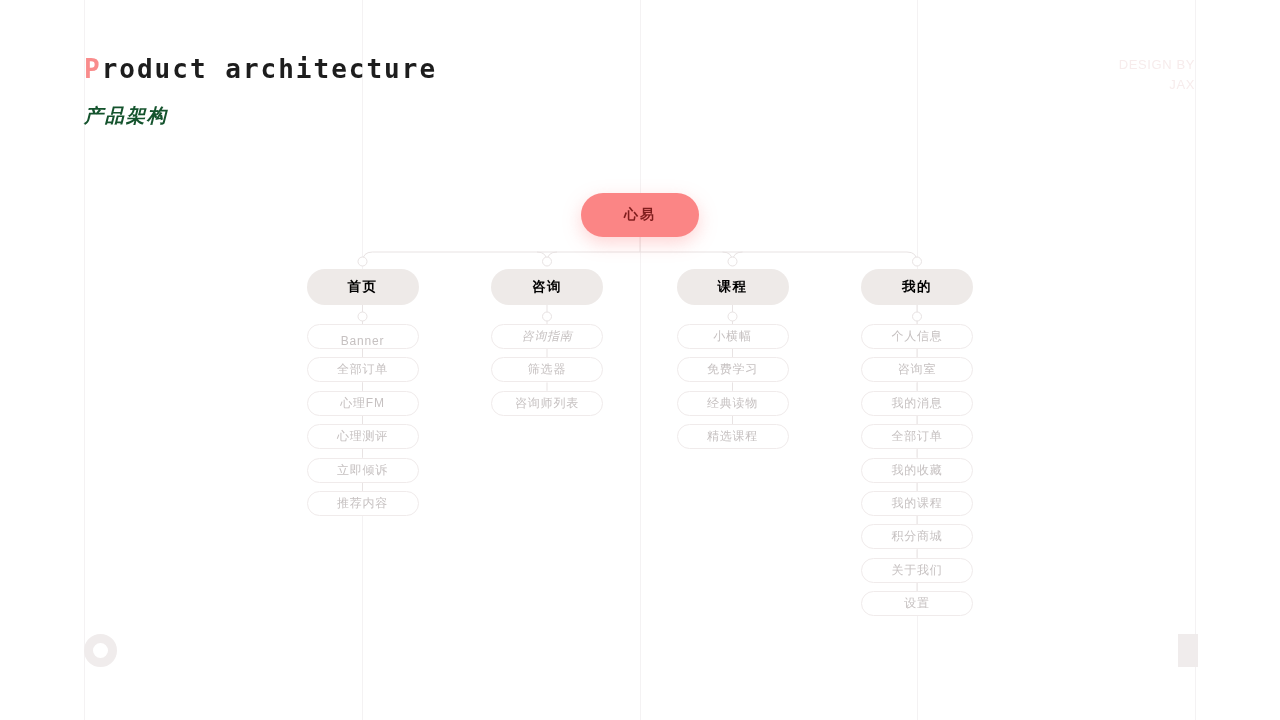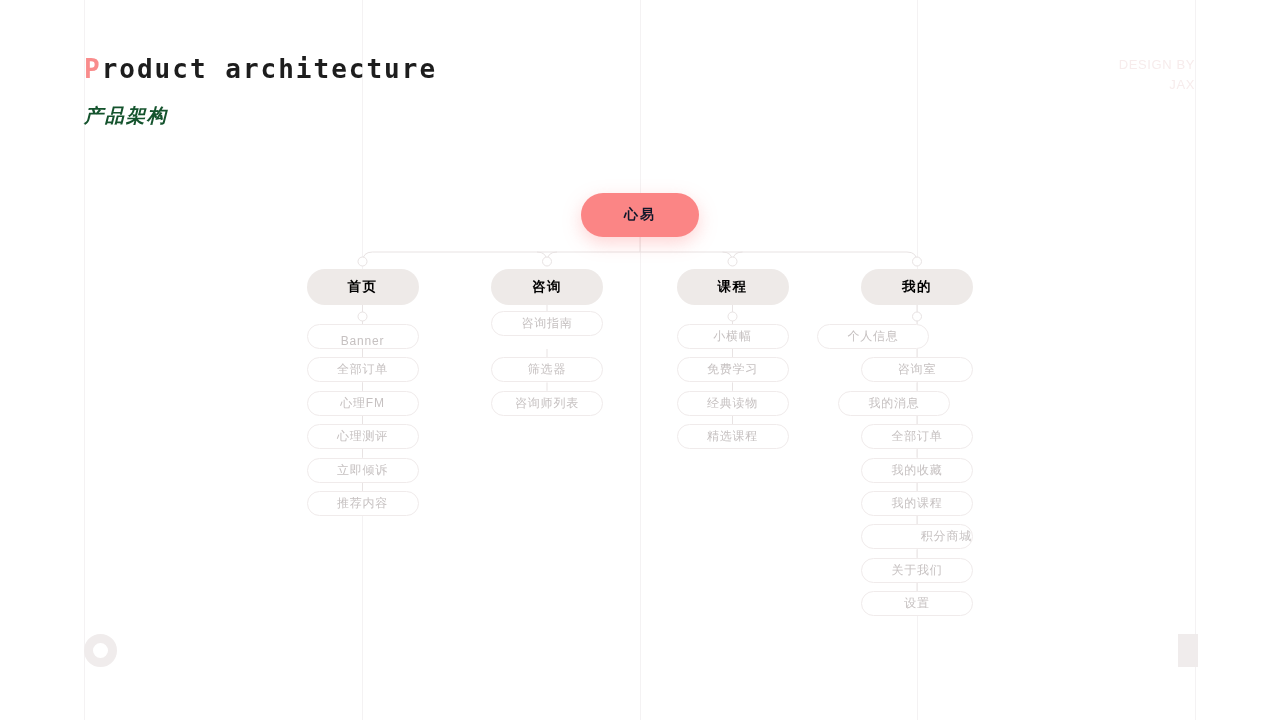--- a/index.html
+++ b/index.html
@@ -59,21 +59,21 @@
   svg.links{position:absolute;left:0;top:0;width:1280px;height:720px;pointer-events:none;}
 
   .node{
     position:absolute;
     display:flex;align-items:center;justify-content:center;
     box-sizing:border-box;
     white-space:nowrap;
   }
   .node-root{
     width:118px;height:44px;border-radius:22px;
-    background:#fb8585;color:#0f172a;
+    background:#fb8585;color:#7f1d1d;
     font-size:14px;font-weight:bold;letter-spacing:2px;
     box-shadow:0 6px 18px rgba(251,133,133,0.35);
   }
   .node-cat{
     width:112px;height:36px;border-radius:18px;
     background:#eeeae8;color:#000000;
     font-size:13.5px;font-weight:bold;letter-spacing:1.5px;
   }
   .node-leaf{
     width:112px;height:25px;border-radius:13px;
@@ -169,21 +169,21 @@
         </div>
         <div class="node node-leaf" style="left: 306.5px; top: 457.6px;">
           <span>立即倾诉</span>
         </div>
         <div class="node node-leaf" style="left: 306.5px; top: 491px;">
           <span>推荐内容</span>
         </div>
         <div class="node node-cat" style="left: 491px; top: 269px;">
           <span>咨询</span>
         </div>
-        <div class="node node-leaf" style="left: 491px; top: 311px;">
+        <div class="node node-leaf" style="left: 491px; top: 324px; font-style: italic;">
           <span>咨询指南</span>
         </div>
         <div class="node node-leaf" style="left: 491px; top: 357.4px;">
           <span>筛选器</span>
         </div>
         <div class="node node-leaf" style="left: 491px; top: 390.8px;">
           <span>咨询师列表</span>
         </div>
         <div class="node node-cat" style="left: 676.5px; top: 269px;">
           <span>课程</span>
@@ -196,39 +196,39 @@
         </div>
         <div class="node node-leaf" style="left: 676.5px; top: 390.8px;">
           <span>经典读物</span>
         </div>
         <div class="node node-leaf" style="left: 676.5px; top: 424.2px;">
           <span>精选课程</span>
         </div>
         <div class="node node-cat" style="left: 861px; top: 269px;">
           <span>我的</span>
         </div>
-        <div class="node node-leaf" style="left: 817px; top: 324px; text-align: center;">
+        <div class="node node-leaf" style="left: 861px; top: 324px; text-align: center;">
           <span>个人信息</span>
         </div>
         <div class="node node-leaf" style="left: 861px; top: 357.4px;">
           <span>咨询室</span>
         </div>
-        <div class="node node-leaf" style="left: 838px; top: 390.8px;">
+        <div class="node node-leaf" style="left: 861px; top: 390.8px;">
           <span>我的消息</span>
         </div>
         <div class="node node-leaf" style="left: 861px; top: 424.2px;">
           <span>全部订单</span>
         </div>
         <div class="node node-leaf" style="left: 861px; top: 457.6px;">
           <span>我的收藏</span>
         </div>
         <div class="node node-leaf" style="left: 861px; top: 491px;">
           <span>我的课程</span>
         </div>
-        <div class="node node-leaf" style="left: 861px; top: 524.4px; justify-content: flex-end;">
+        <div class="node node-leaf" style="left: 861px; top: 524.4px;">
           <span>积分商城</span>
         </div>
         <div class="node node-leaf" style="left: 861px; top: 557.8px;">
           <span>关于我们</span>
         </div>
         <div class="node node-leaf" style="left: 861px; top: 591.2px;">
           <span>设置</span>
         </div>
       </div>
   </div>

